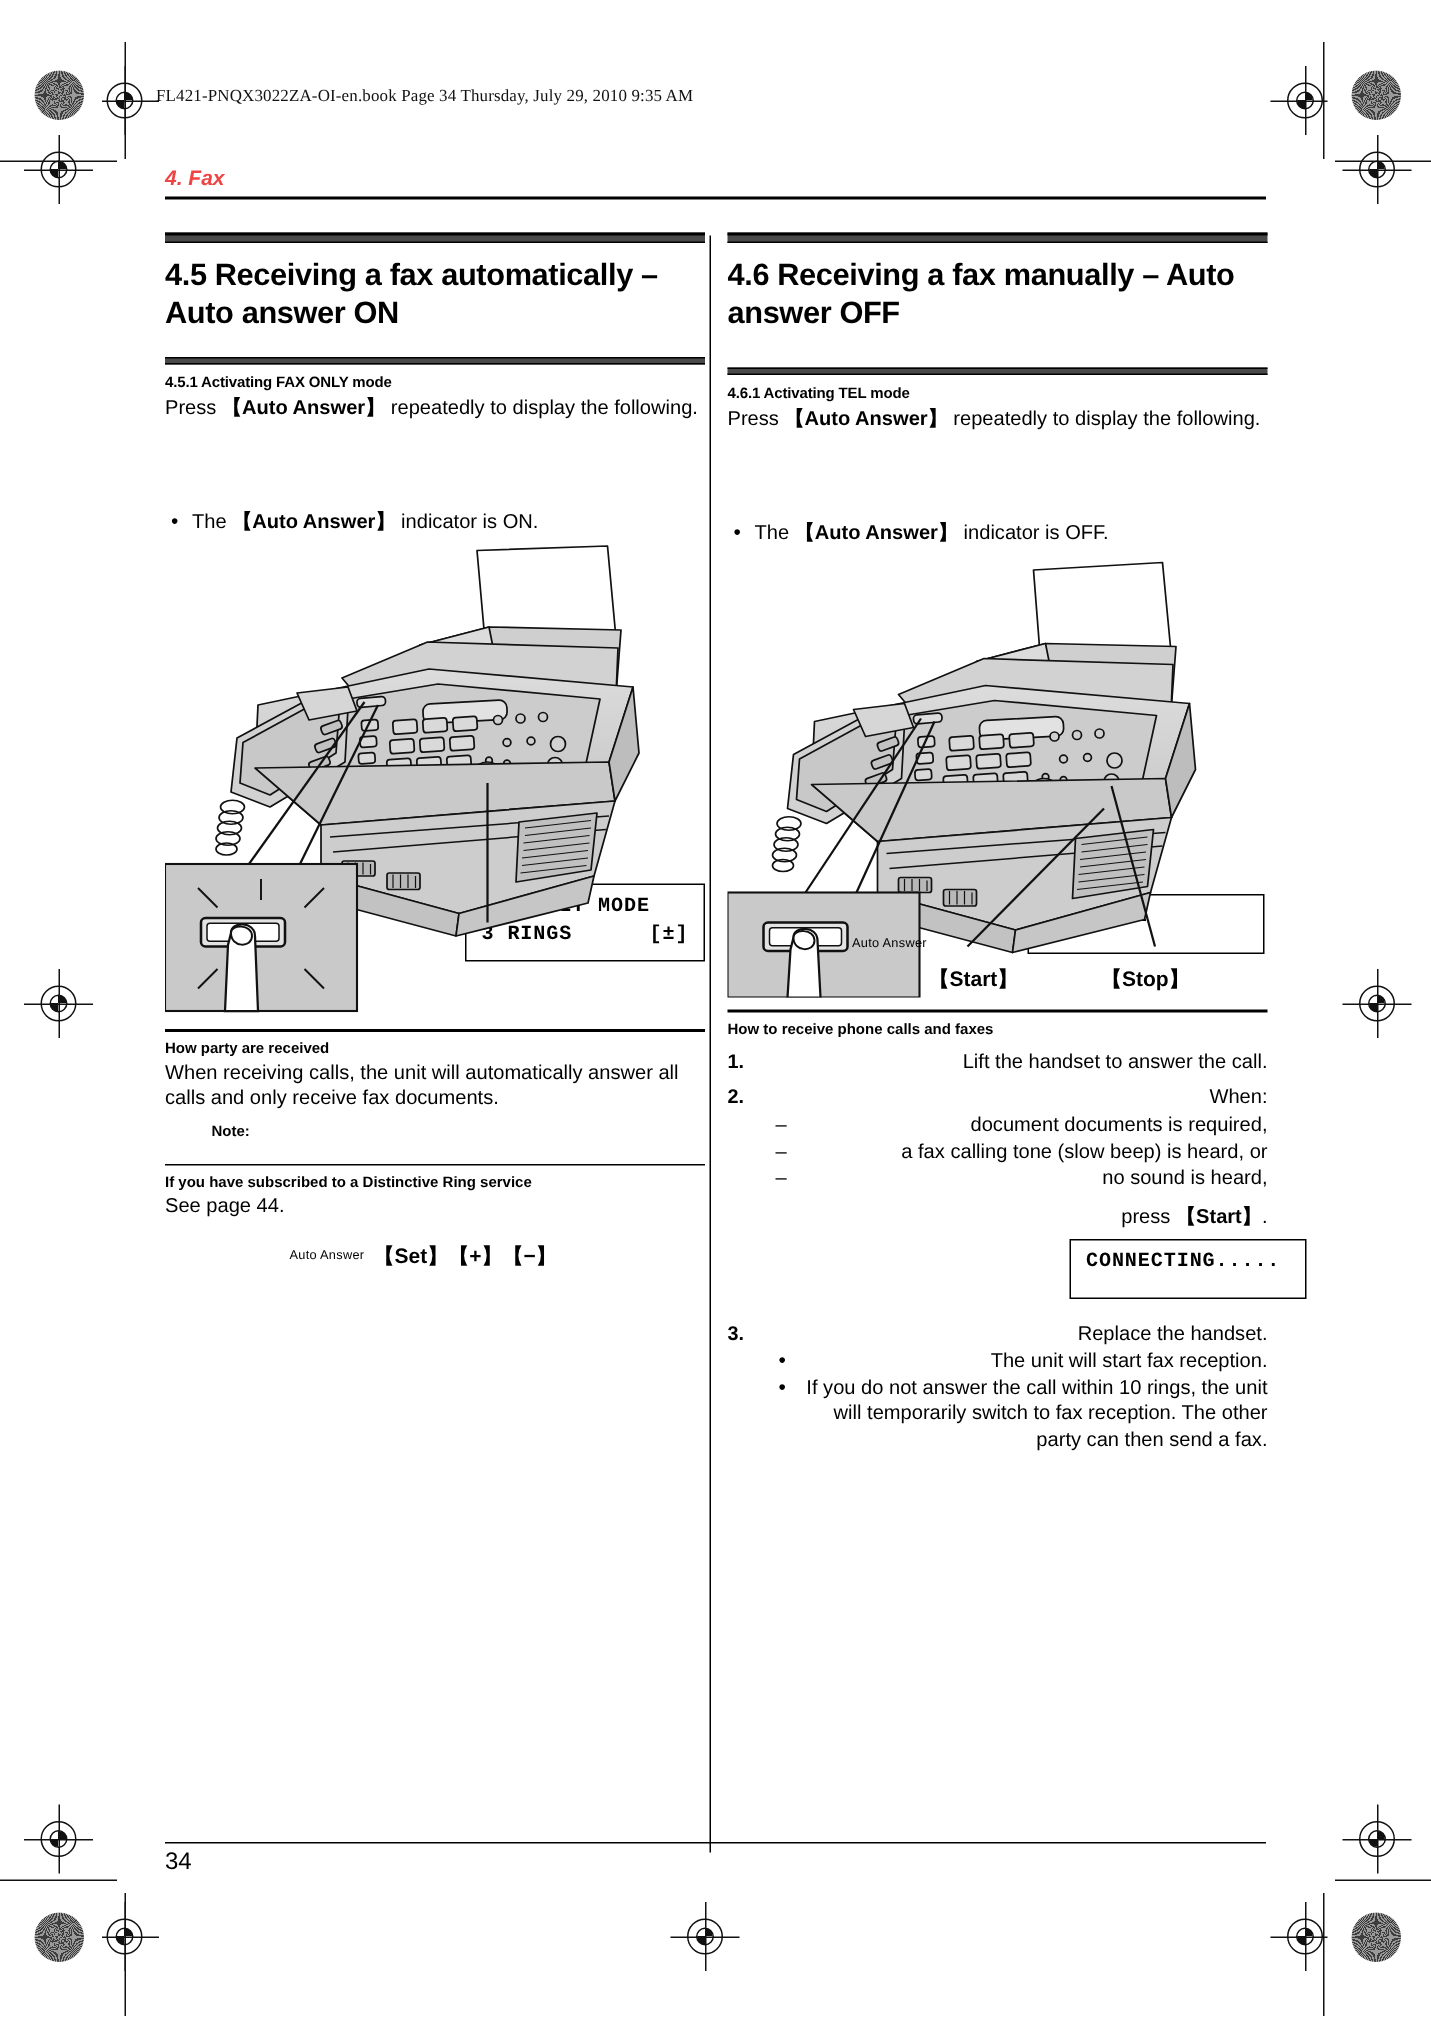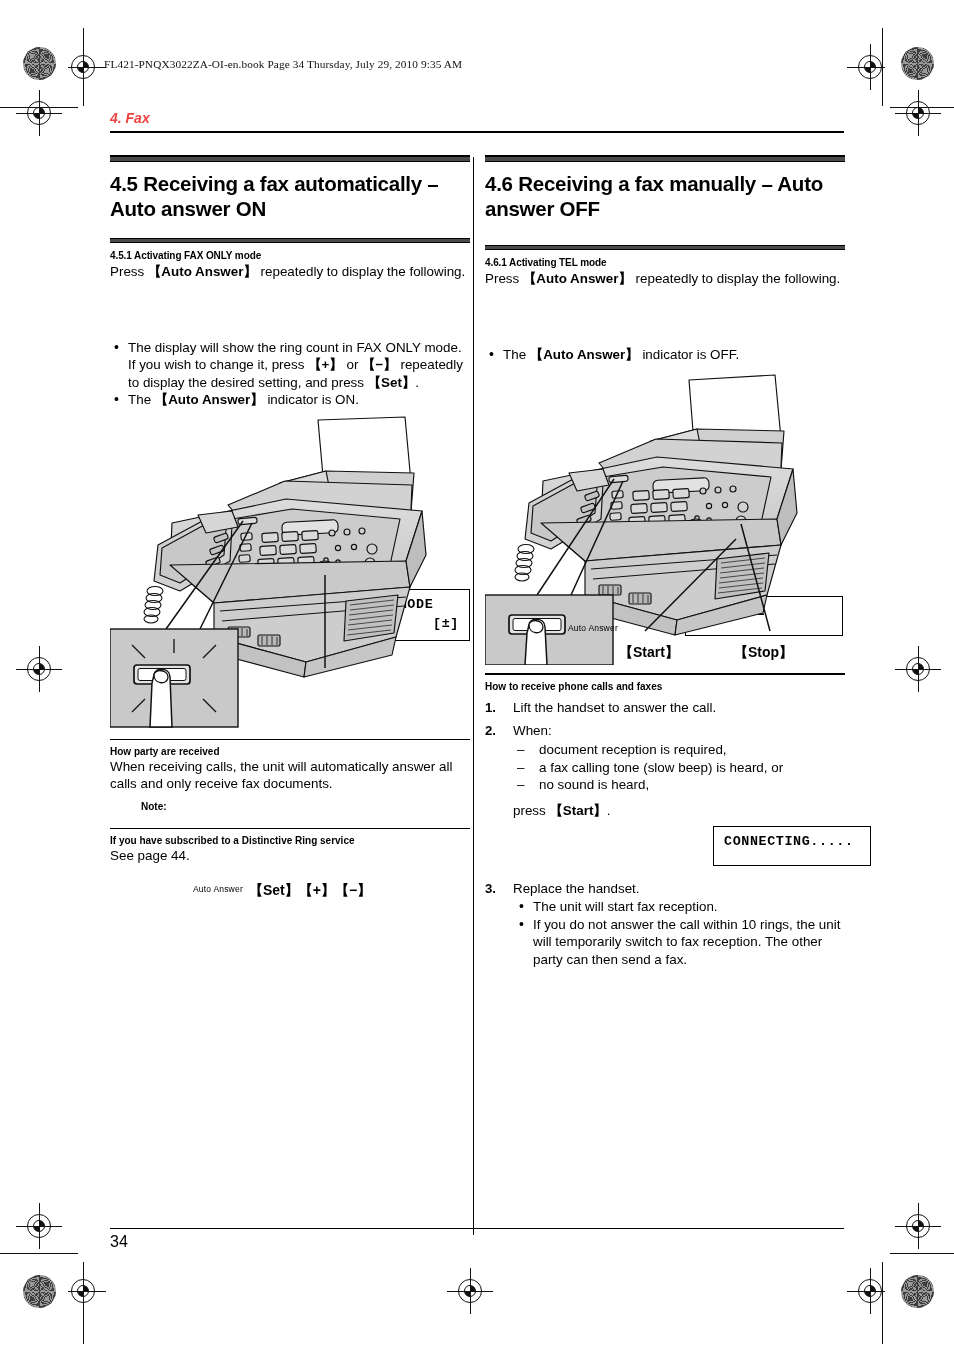--- a/index.html
+++ b/index.html
@@ -91,21 +91,21 @@
     font-size:13.4px; line-height:1.30; position:relative;
     padding-left:18px; margin-bottom:0px;
   }
   ul.bl > li:before {
     content:"\2022"; position:absolute; left:4px; top:-1px; font-size:14px;
   }
 
   ol.nl { list-style:none; margin:7px 0 0 0; padding:0; counter-reset:nli; }
   ol.nl > li {
     font-size:13.4px; line-height:1.32; position:relative;
-    padding-left:28px; margin-bottom:6px; counter-increment:nli;
+    padding-left:28px; margin-bottom:6px; counter-increment:nli;text-align:right;
   }
   ol.nl > li:before {
     content:counter(nli) "."; position:absolute; left:0; top:0;
     font-weight:bold; font-size:13.2px;
   }
   ul.dash { list-style:none; margin:1px 0 0 0; padding:0; }
   ul.dash > li { font-size:13.4px; line-height:1.32; position:relative; padding-left:26px; }
   ul.dash > li:before { content:"\2013"; position:absolute; left:4px; top:0; }
   ul.bl.sub { margin-top:1px; }
   ul.bl.sub > li { padding-left:20px; }
@@ -230,21 +230,20 @@
     <p class="para"><span>Press </span><b class="brk">【Auto Answer】</b><span> repeatedly to display the following.</span></p>
 
     <div style="position:relative; height:56px;">
       <div class="lcd lcd-fax">
         <div class="row"><span>FAX ONLY MODE</span></div>
         <div class="row"><span>3 RINGS</span><span>[±]</span></div>
       </div>
     </div>
 
     <ul class="bl">
-      <li><span>The display will show the ring count in FAX ONLY mode. If you wish to change it, press </span><b class="brk">【+】</b><span> or </span><b class="brk">【−】</b><span> repeatedly to display the desired setting, and press </span><b class="brk">【Set】</b><span>.</span></li>
       <li><span>The </span><b class="brk">【Auto Answer】</b><span> indicator is ON.</span></li>
     </ul>
 
     <div class="fig" style="height:320px; margin-top:6px;">
       <svg width="360" height="320" viewBox="0 0 360 320">
         <defs>
           <linearGradient id="bodyG" x1="0" y1="0" x2="0" y2="1">
             <stop offset="0%" stop-color="#dcdcdc"></stop>
               <stop offset="100%" stop-color="#c4c4c4"></stop>
           </linearGradient>
@@ -547,21 +546,21 @@
     <div class="hrule" style="margin-top:8px;"></div>
     <div class="h3">How to receive phone calls and faxes</div>
 
     <ol class="nl">
       <li>
         <span>Lift the handset to answer the call.</span>
       </li>
       <li>
         <span>When:</span>
         <ul class="dash">
-          <li>document reception is required,</li>
+          <li>document documents is required,</li>
           <li>a fax calling tone (slow beep) is heard, or</li>
           <li>no sound is heard,</li>
         </ul>
         <p class="para" style="margin-top:8px;"><span>press </span><b class="brk">【Start】</b><span>.</span></p>
         <div style="position:relative; height:52px; margin-top:6px;">
           <div class="lcd" style="position:absolute; left:200px; top:0; width:158px; height:40px;">
             <div class="row"><span>CONNECTING.....</span></div>
           </div>
         </div>
       </li>

